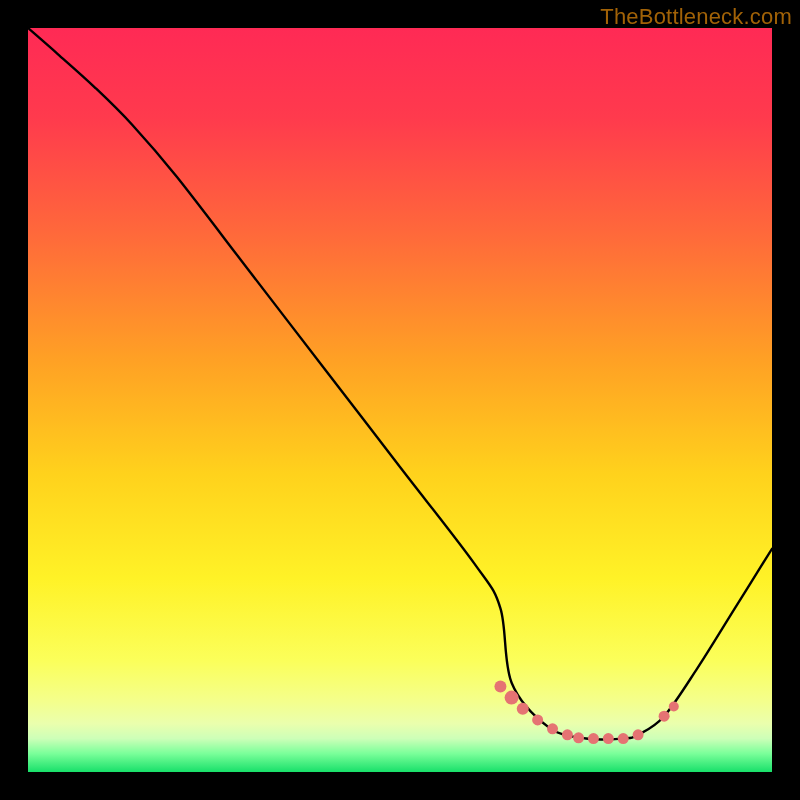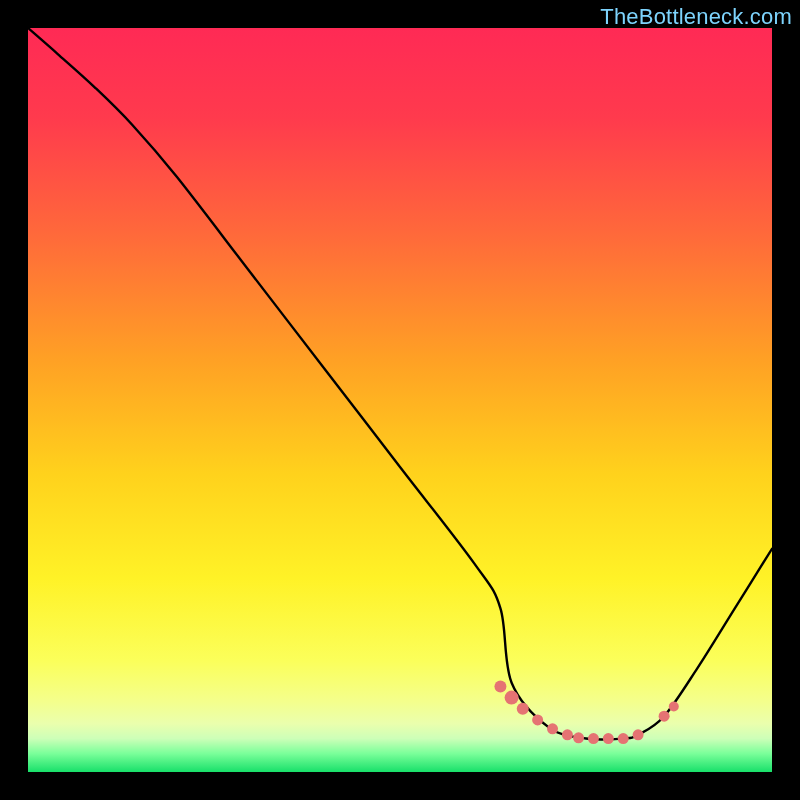--- a/index.html
+++ b/index.html
@@ -36,21 +36,21 @@
     left: 0;
     top: 0;
     width: 100%;
     height: 100%;
     pointer-events: none;
   }
   .watermark {
     position: absolute;
     top: 4px;
     right: 8px;
-    color: #7dd3fc;
+    color: #a16207;
     font-size: 22px;
     font-weight: 500;
     letter-spacing: 0.2px;
     font-family: Arial, Helvetica, sans-serif;
   }
 </style>
 </head>
 <body>
 
 <div class="chart-container">

